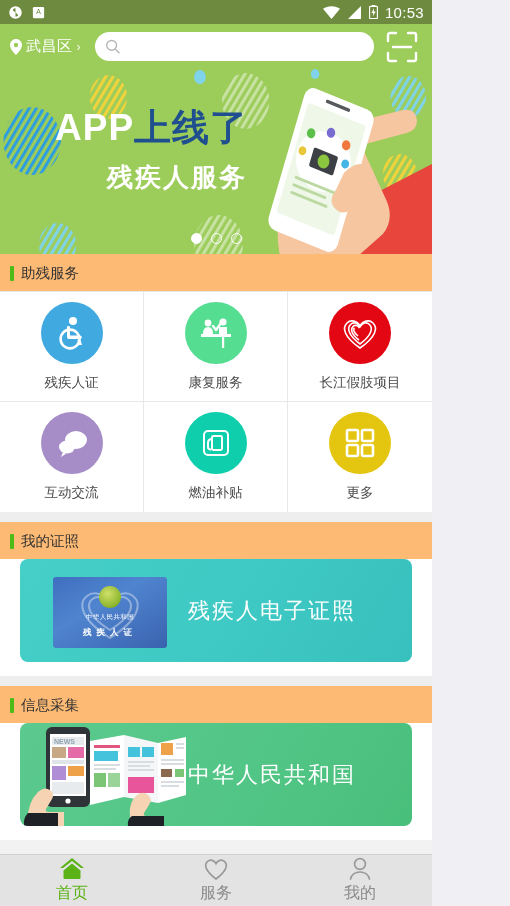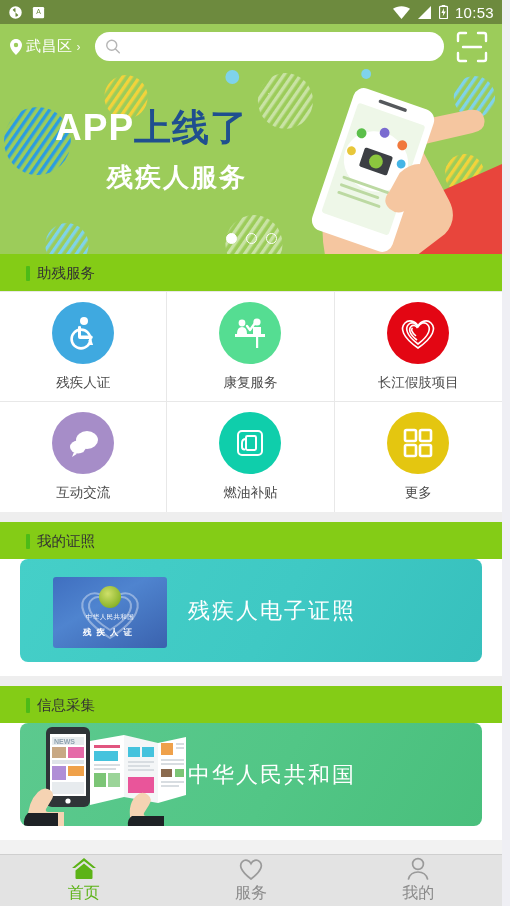--- a/index.html
+++ b/index.html
@@ -2,21 +2,21 @@
 <html><head>
 <meta charset="utf-8">
 <style>
   * { box-sizing: border-box; margin: 0; padding: 0; }
   html, body {
     width: 510px; height: 906px;
     font-family: "Liberation Sans", "DejaVu Sans", sans-serif;
     background: #efeff4;
     overflow: hidden;
   }
-  .phone { position: relative; width: 502px; height: 906px; background: #f2f2f2; border-radius: 32px; }
+  .phone { position: relative; width: 432px; height: 906px; background: #f2f2f2; border-radius: 32px; }
 
   
   .statusbar {
     height: 24px; background: #6d8a3e; color: #fff;
     display: flex; align-items: center; padding: 0 8px; gap: 6px;
   }
   .sb-left { display: flex; align-items: center; gap: 8px; }
   .sb-right { margin-left: auto; display: flex; align-items: center; gap: 7px; }
   .sb-time { font-size: 15px; font-weight: 500; letter-spacing: .3px; }
   .appicon { width: 15px; height: 15px; display: block; }
@@ -56,21 +56,21 @@
     color: #fff; font-size: 26px; font-weight: bold;
     margin-top: 14px; margin-left: 52px; letter-spacing: 2px;
   }
   .dots { position: absolute; left: 0; right: 0; bottom: 10px; display: flex; justify-content: center; gap: 9px; z-index: 4; }
   .dot { width: 11px; height: 11px; border-radius: 50%; border: 1.5px solid #fff; }
   .dot.on { background: #fff; }
 
   
   .section-title {
     display: flex; align-items: center; gap: 7px;
-    padding: 10px 0 8px 26px; background: #84cc16;
+    padding: 10px 0 8px 10px; background: #fdba74;
     font-size: 14.5px; color: #333;
   }
   .bar { width: 4px; height: 15px; background: #4cbb17; border-radius: 1px; }
   .sec-wrap { background: #fff; }
   .gap { height: 10px; background: #eeeeee; }
 
   
   .grid { display: grid; grid-template-columns: repeat(3,1fr); background: #fff; border-top: 1px solid #e8e8e8; }
   .cell {
     display: flex; flex-direction: column; align-items: center; justify-content: center;

